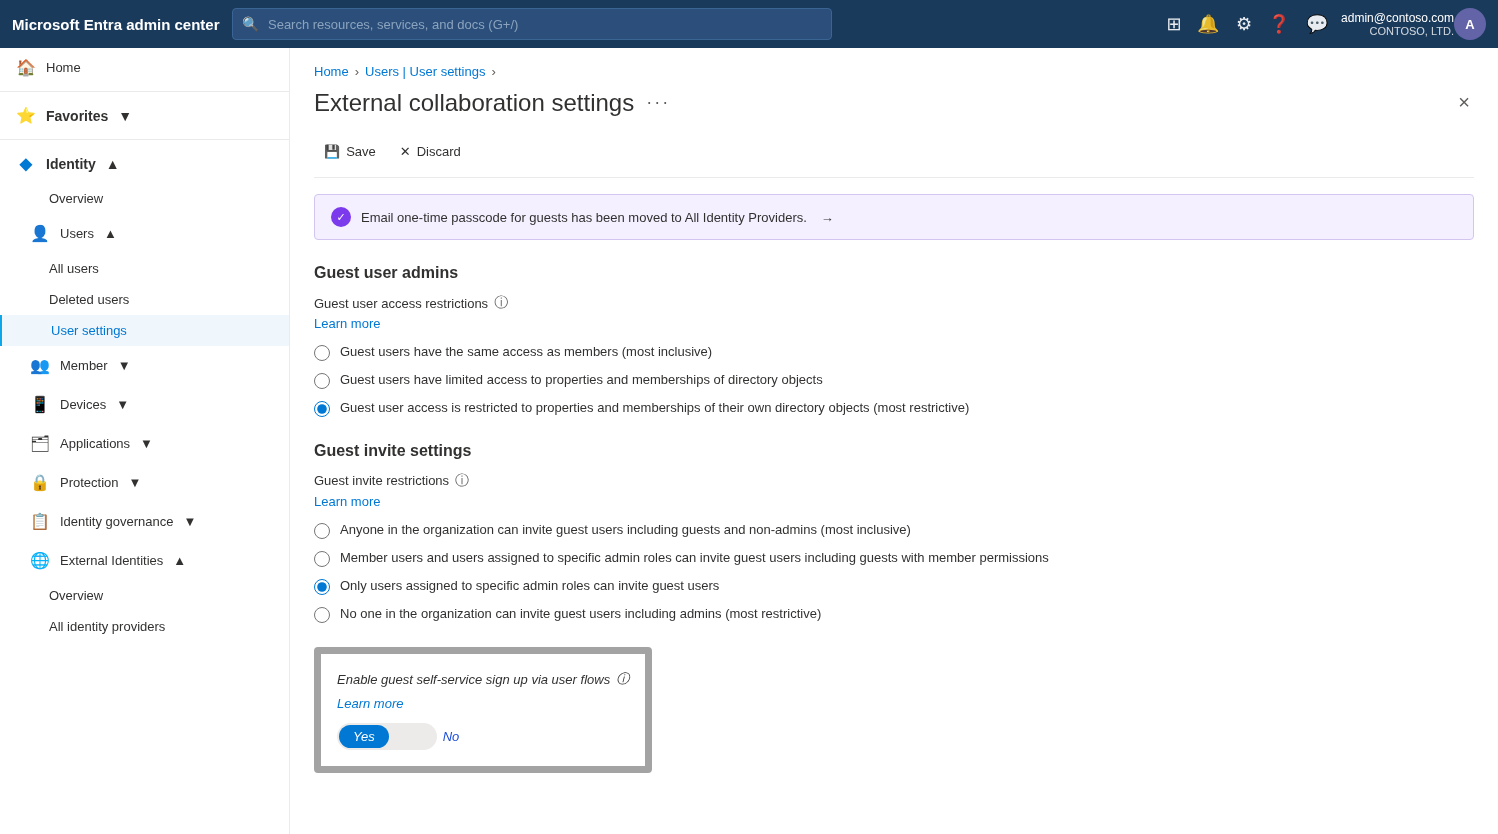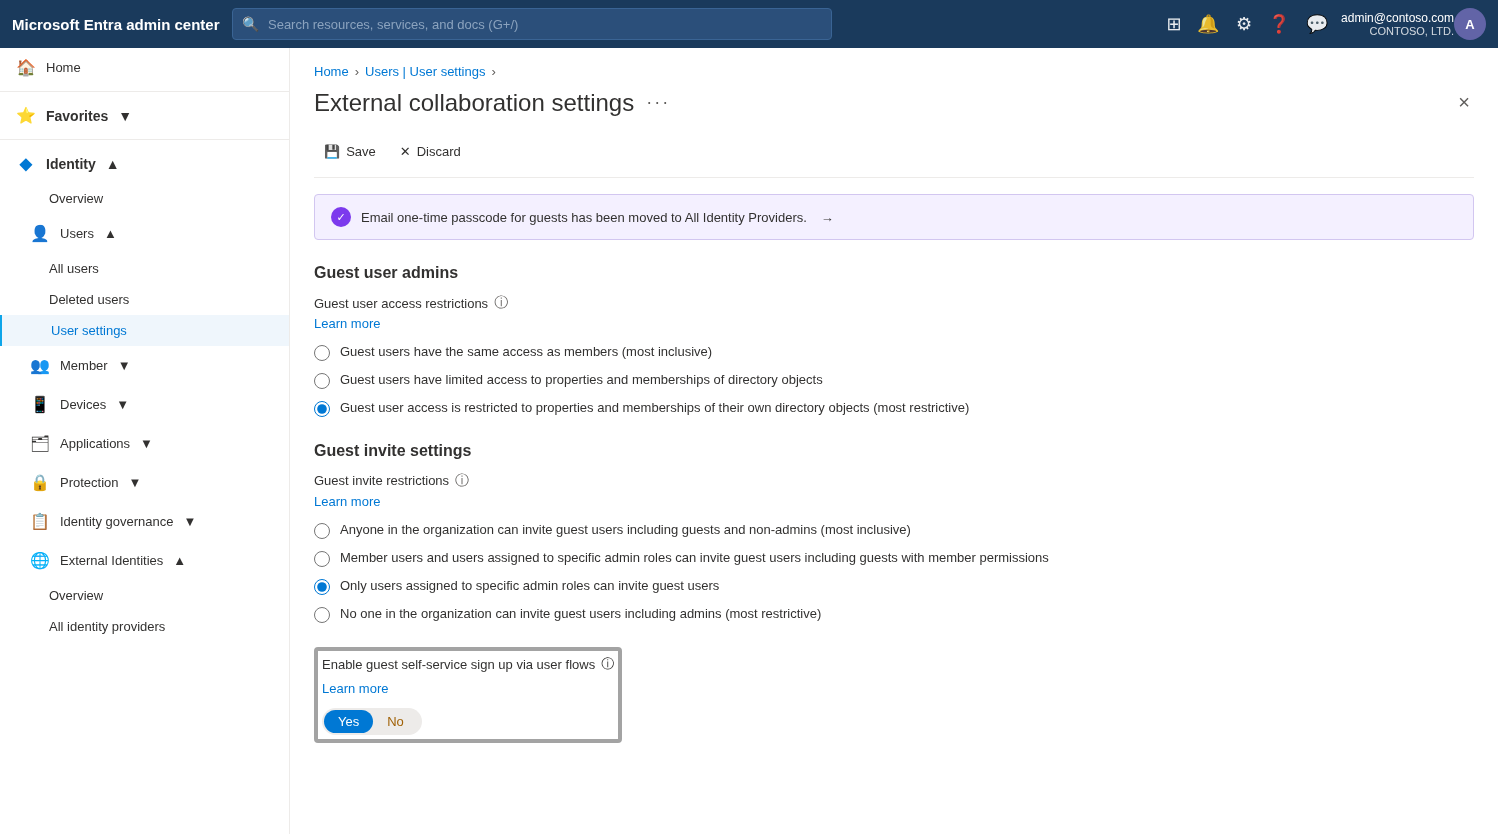--- a/index.html
+++ b/index.html
@@ -59,27 +59,27 @@
     .field-label .info-icon { color: #605e5c; font-size: 14px; cursor: help; }
     .learn-more { color: #0078d4; text-decoration: none; font-size: 13px; cursor: pointer; display: inline-block; margin-bottom: 12px; }
 
     
     .radio-group { display: flex; flex-direction: column; gap: 10px; margin-bottom: 24px; }
     .radio-item { display: flex; align-items: flex-start; gap: 10px; font-size: 13px; cursor: pointer; }
     .radio-item input[type="radio"] { margin-top: 2px; accent-color: #0078d4; width: 16px; height: 16px; flex-shrink: 0; cursor: pointer; }
     .radio-item label { cursor: pointer; line-height: 1.4; }
 
     
-    .toggle-section { border: 4px solid #a3a3a3; border-radius: 4px; padding: 4px; display: inline-block; margin-bottom: 16px; }
+    .toggle-section { border: 7px solid #a3a3a3; border-radius: 4px; padding: 16px; display: inline-block; margin-bottom: 16px; font-style: italic; }
     .toggle-label { font-size: 13px; display: flex; align-items: center; gap: 6px; margin-bottom: 8px; }
     .toggle-learn-more { color: #0078d4; text-decoration: none; font-size: 13px; cursor: pointer; display: block; margin-bottom: 12px; }
     .toggle-switch { display: flex; align-items: center; background: #edebe9; border-radius: 20px; padding: 2px; width: 100px; cursor: pointer; }
     .toggle-option { padding: 4px 14px; border-radius: 16px; font-size: 13px; cursor: pointer; font-weight: 500; }
     .toggle-option.active { background: #0078d4; color: white; }
-    .toggle-option.inactive { color: #a16207; }
+    .toggle-option.inactive { color: #1d4ed8; margin-left: 40px; }
 
     
     .sidebar::-webkit-scrollbar { width: 6px; }
     .sidebar::-webkit-scrollbar-thumb { background: #c8c6c4; border-radius: 3px; }
     .main::-webkit-scrollbar { width: 6px; }
     .main::-webkit-scrollbar-thumb { background: #c8c6c4; border-radius: 3px; }
   </style>
 </head>
 <body>
 

